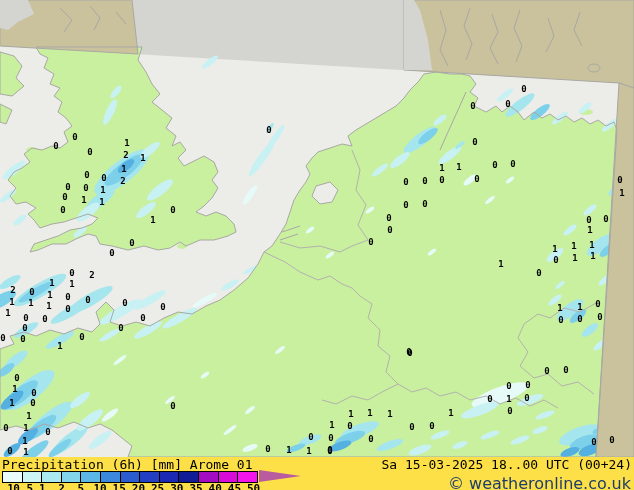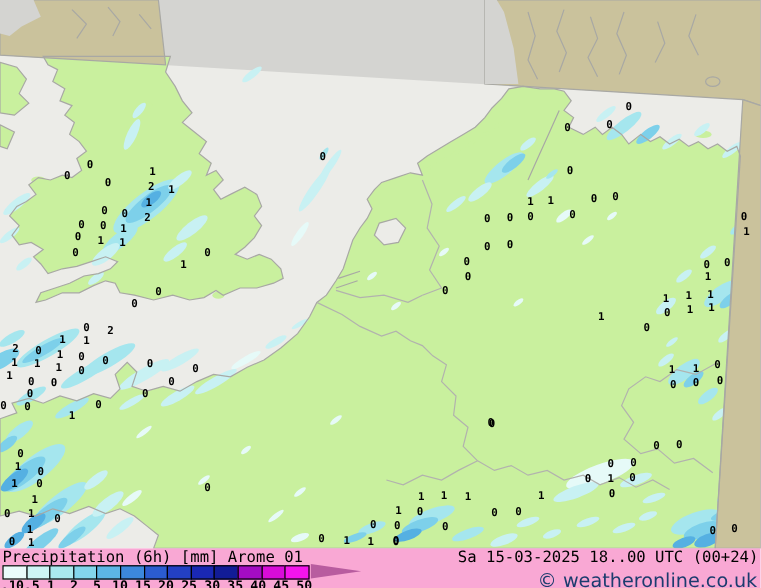--- a/index.html
+++ b/index.html
@@ -11,21 +11,21 @@
   .landstroke{fill:none;stroke:var(--coast);stroke-width:1;}
   .tanfill{fill:var(--land_out);stroke:var(--coast);stroke-width:1;}
   .seain{fill:var(--sea_in);}
   .seaout{fill:var(--sea_out);}
   .border{fill:none;stroke:var(--border);stroke-width:1;}
   .coast{fill:none;stroke:var(--coast);stroke-width:1;}
   .p0{fill:var(--p0);} .p1{fill:var(--p1);} .p2{fill:var(--p2);}
   .p3{fill:var(--p3);} .p4{fill:var(--p4);}
   .station{font-family:"DejaVu Sans Mono","Liberation Mono",monospace;
            font-size:9px;font-weight:bold;fill:#000;}
-  #legend{position:absolute;left:0;top:457px;width:634px;height:33px;background:#f9a8d4;}
+  #legend{position:absolute;left:0;top:457px;width:634px;height:33px;background:#fde047;}
   #legend-title{position:absolute;left:2px;top:0px;font-size:13px;color:#000;white-space:pre;}
   #legend-date{position:absolute;right:2px;top:0px;font-size:13px;color:#000;white-space:pre;}
   #cbar{position:absolute;left:3px;top:14px;height:10px;display:flex;}
   .cbcell{width:18.6px;height:10px;border:1px solid #000;margin-left:-1px;}
   #cbar-arrow{position:absolute;left:259px;top:13px;width:0;height:0;
       border-top:6px solid transparent;border-bottom:6px solid transparent;
       border-left:42px solid var(--arrow);}
   #cbar-labels{position:absolute;left:0;top:25px;width:634px;height:12px;}
   .cblabel{position:absolute;top:0;width:28px;text-align:center;
            font-size:11px;font-weight:bold;color:#000;}

